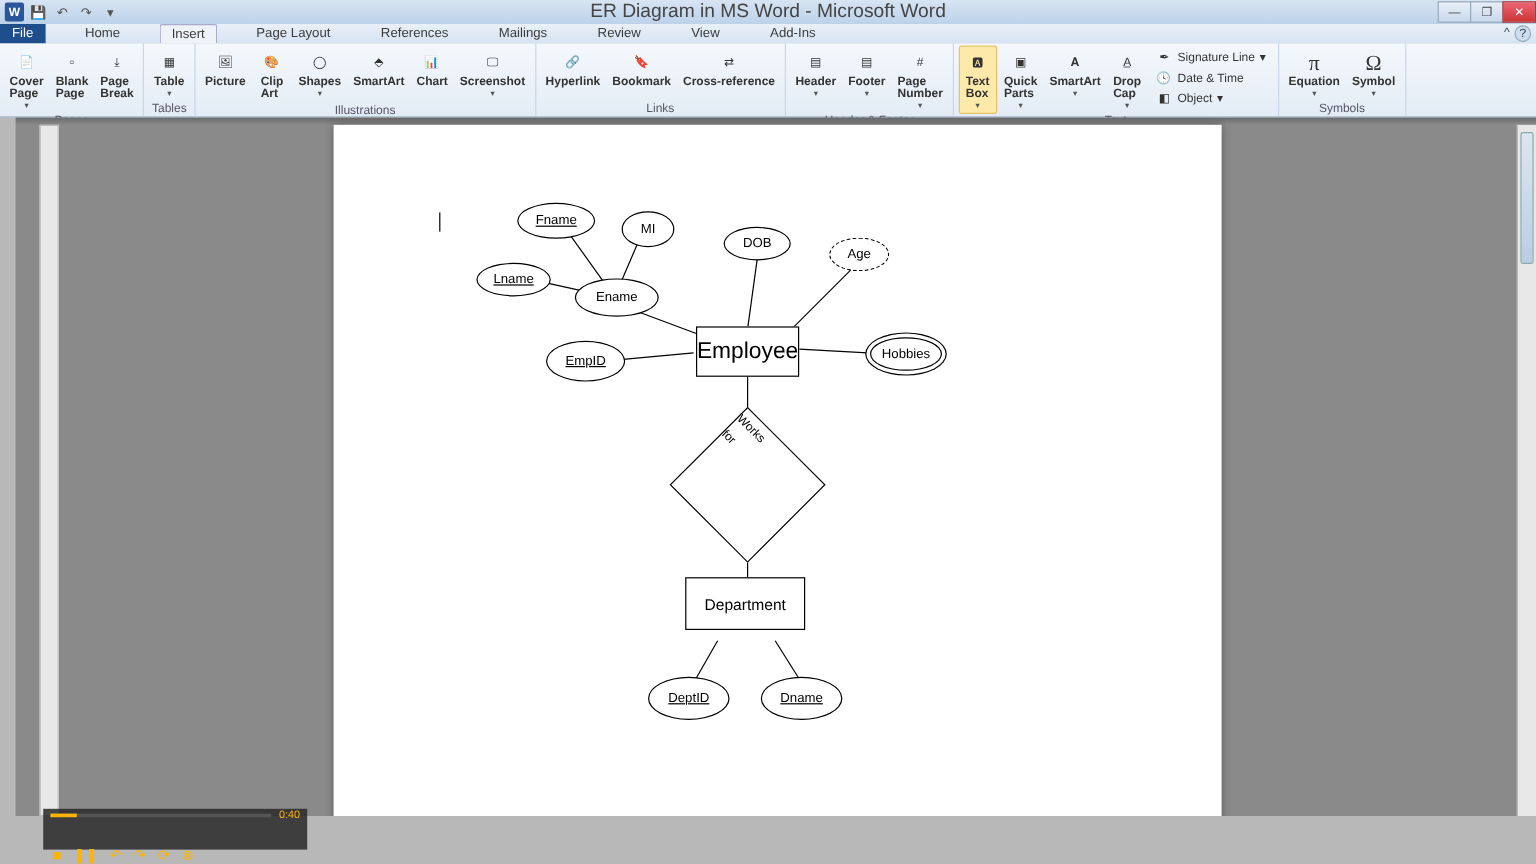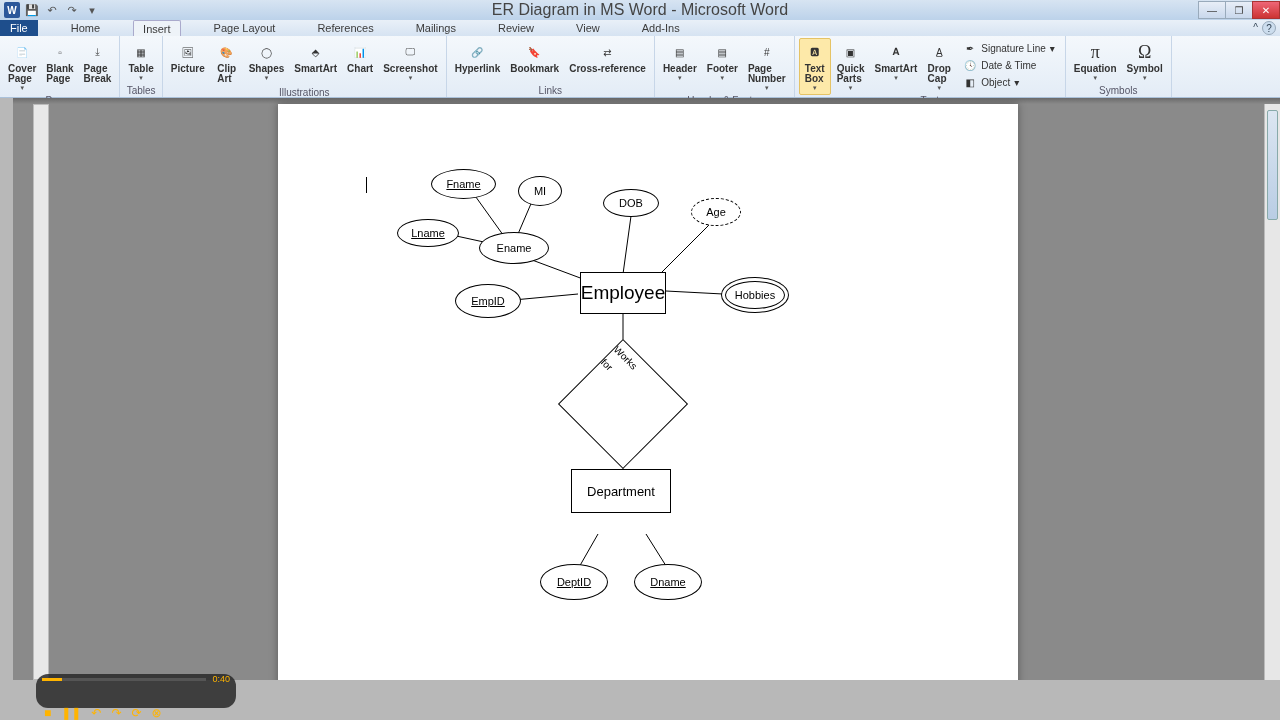--- a/index.html
+++ b/index.html
@@ -51,21 +51,21 @@
 .ellipse { border:1px solid #000; border-radius:50%; }
 .ellipse .u { text-decoration:underline; }
 .ellipse.double { box-shadow:0 0 0 3px #fff, 0 0 0 4px #000; }
 .ellipse.dashed { border:1.5px dashed #000; }
 .diamond { width:92px; height:92px; border:1px solid #000; transform:rotate(45deg); background:#fff; }
 .diamond span { transform:rotate(-45deg); font-size:10px; text-align:center; }
 svg.lines { position:absolute; top:0; left:0; width:100%; height:100%; pointer-events:none; }
 .cursor { position:absolute; width:1px; height:16px; background:#000; }
 
 
-.player { position:absolute; left:36px; bottom:12px; width:200px; height:34px; background:rgba(40,40,40,.85); border-radius:12px; display:flex; flex-direction:column;gap:20px; }
+.player { position:absolute; left:36px; bottom:12px; width:220px; height:34px; background:rgba(40,40,40,.85); border-radius:0; display:flex; flex-direction:column;gap:20px; }
 .player .track { height:14px; display:flex; align-items:center; padding:0 6px; position:relative;}
 .player .track .bar { flex:1; height:3px; background:#555; position:relative; }
 .player .track .bar .prog { position:absolute; left:0; top:0; bottom:0; width:12%; background:#ffb400; }
 .player .time { font-size:9px; color:#ffb400; margin-left:6px; }
 .player .controls { display:flex; gap:10px; padding:2px 8px; }
 .player .controls div { color:#ffb400; font-size:12px; cursor:pointer; }
 </style>
 </head>
 <body>
 
@@ -304,21 +304,21 @@
       </div>
 
     <div class="shape rect" style="left:302px; top:168px; width:86px; height:42px; font-size:19px;">
         <span>Employee</span>
       </div>
 
     <div style="position:absolute; left:299px; top:254px;">
       <div class="diamond"><span>Works<br>for</span></div>
     </div>
 
-    <div class="shape rect" style="left:293px; top:365px; width:100px; height:44px; font-size:13px;">
+    <div class="shape rect" style="left:293px; top:377px; width:100px; height:44px; font-size:13px;">
         <span>Department</span>
       </div>
 
     <div class="shape ellipse" style="left:262px; top:460px; width:68px; height:36px;">
         <span class="u">DeptID</span>
       </div>
     <div class="shape ellipse" style="left:356px; top:460px; width:68px; height:36px;">
         <span class="u">Dname</span>
       </div>
   </div>

